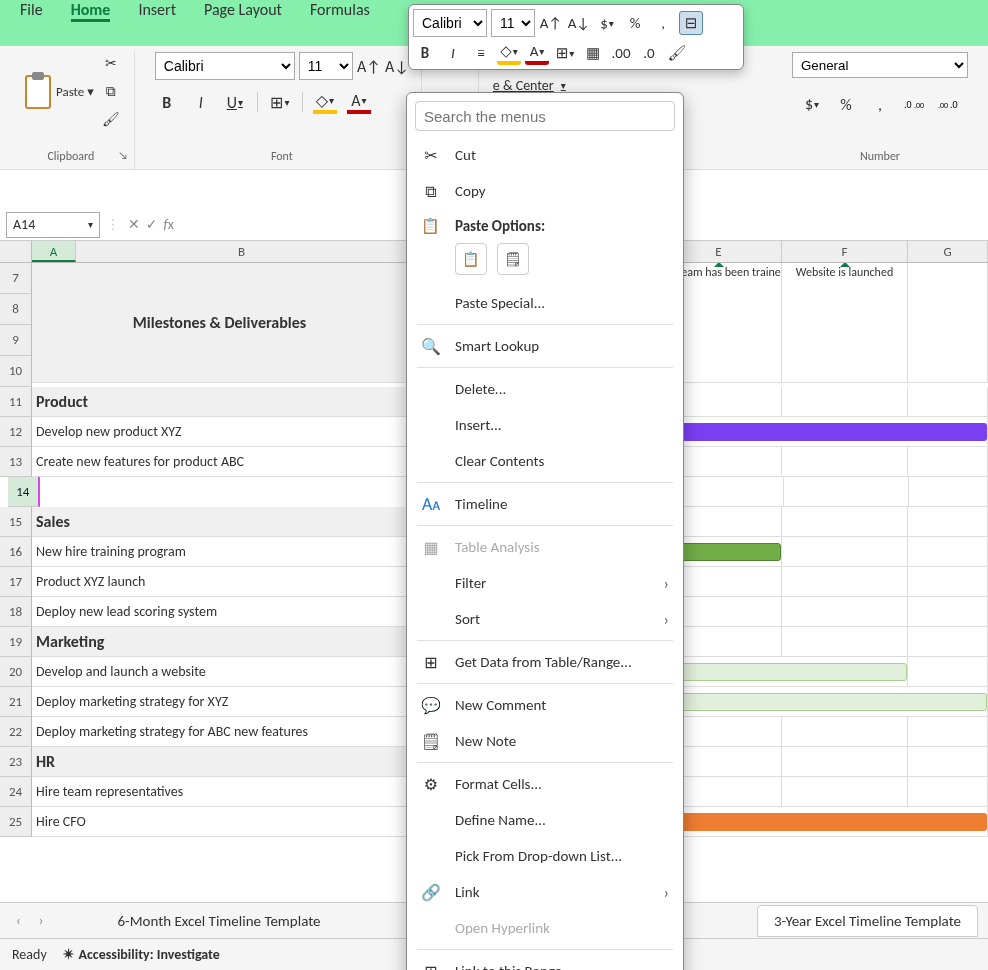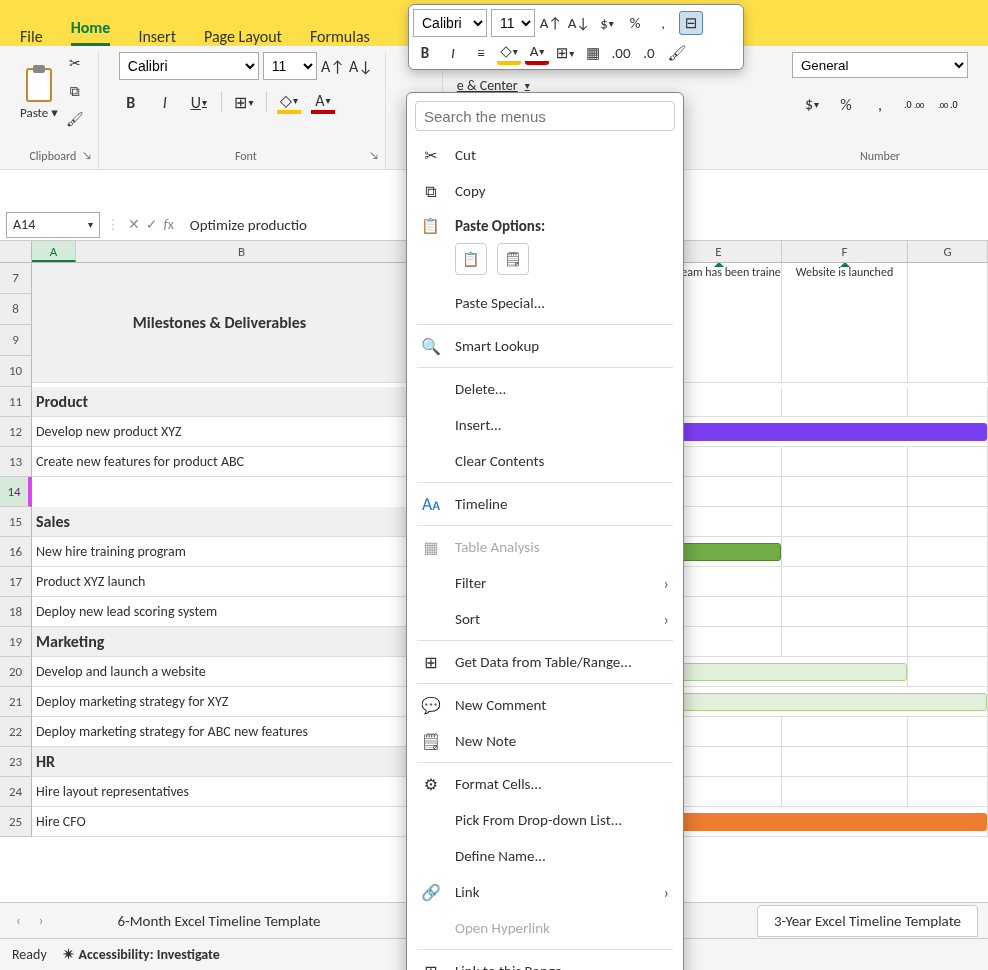--- a/index.html
+++ b/index.html
@@ -1,26 +1,26 @@
 <!DOCTYPE html>
 <html><head>
 <meta charset="utf-8">
 <style>
 * { box-sizing: border-box; margin: 0; padding: 0; }
 body { font-family: "Segoe UI", Calibri, sans-serif; font-size: 14px; background: #fff; width: 988px; height: 970px; overflow: hidden; position: relative; color: #333; }
-.tabbar { display: flex; align-items: flex-end; height: 46px; padding: 0 20px; gap: 28px; background: #fde047; }
+.tabbar { display: flex; align-items: flex-start; height: 46px; padding: 0 20px; gap: 28px; background: #86efac; }
 .tabbar .tab { font-size: 16px; cursor: pointer; }
-.tabbar .tab.active { color: #107c41; font-weight: 600; border-bottom: 3px solid #107c41; padding-bottom: 6px; }
+.tabbar .tab.active { color: #107c41; font-weight: 600; border-bottom: 3px solid #107c41; }
 .ribbon { display: flex; background: #f5f5f5; border-bottom: 1px solid #ddd; padding: 6px 8px 0 8px; height: 124px; gap: 8px; position: relative; }
 .group { border-right: 1px solid #ddd; padding: 0 12px 4px 12px; display: flex; flex-direction: column; justify-content: space-between; align-items: center; }
 .group:last-child { border-right: none; }
 .group-body { display: flex; align-items: center; gap: 6px; }
 .group-label { font-size: 12px; color: #666; text-align: center; padding: 4px 0 2px 0; width: 100%; position: relative; }
 .group-label .launcher { position: absolute; right: -6px; bottom: 3px; font-size: 11px; color: #666; }
-.paste-big { display: flex; flex-direction: column; align-items: center; cursor: pointer; }
+.paste-big { display: flex; flex-direction: row; align-items: center; cursor: pointer; }
 .paste-big svg { width: 36px; height: 42px; }
 .paste-big span { font-size: 13px; display: flex; align-items: center; gap: 2px; }
 .vstack { display: flex; flex-direction: column; gap: 6px; }
 .icon-btn { width: 22px; height: 22px; display: flex; align-items: center; justify-content: center; cursor: pointer; border-radius: 3px; }
 .font-row { display: flex; align-items: center; gap: 4px; }
 .font-select { border: 1px solid #aaa; height: 28px; padding: 0 4px; font-size: 14px; background: #fff; }
 .font-select.name { width: 140px; }
 .font-select.size { width: 54px; }
 .btn-row { display: flex; gap: 10px; align-items: center; }
 .fmt-btn { width: 24px; height: 24px; display: flex; align-items: center; justify-content: center; cursor: pointer; font-size: 16px; position: relative; }
@@ -42,21 +42,21 @@
 .col-h { border-right: 1px solid #ccc; text-align: center; font-size: 13px; color: #555; line-height: 22px; }
 .col-A { width: 44px; }
 .col-B { width: 332px; }
 .col-E { width: 126px; }
 .col-F { width: 126px; }
 .col-G { width: 80px; }
 .col-gap { width: 248px; }
 .col-h.sel { background: #d6ead9; border-bottom: 2px solid #107c41; color: #107c41; }
 .row { display: flex; height: 30px; align-items: stretch; }
 .row-h { width: 32px; background: #eee; border-right: 1px solid #bbb; border-bottom: 1px solid #ccc; text-align: center; font-size: 13px; color: #555; line-height: 30px; }
-.row-h.sel { background: #d6ead9; border-right: 4px solid #d946ef; color: #701a75; }
+.row-h.sel { background: #d6ead9; border-right: 2px solid #d946ef; color: #0f172a; margin-left: 8px; }
 .cell { border-right: 1px solid #ddd; border-bottom: 1px solid #ddd; padding: 0 4px; display: flex; align-items: center; overflow: hidden; white-space: nowrap; }
 .merged-title { width: 376px; font-weight: bold; font-size: 16px; justify-content: center; background: #f0f0f0; }
 .cat-header { font-weight: bold; background: #f0f0f0; font-size: 16px; }
 .sel-cell { outline: 2px solid #107c41; outline-offset: -1px; margin-top: 36px; }
 .callout { font-size: 12px; text-align: center; color: #333; line-height: 1.3; padding: 2px; position: relative; }
 .callout::before { content: ""; position: absolute; top: -6px; left: 50%; transform: translateX(-50%); border: 5px solid transparent; border-bottom-color: #107c41; }
 .bar { height: 18px; border-radius: 3px; margin: 6px 0; }
 .bar-purple { background: #7b3ff2; }
 .bar-green { background: #70ad47; border: 1px solid #548235; }
 .bar-lime { background: #e2efda; border: 1px solid #a9d08e; }
@@ -202,21 +202,20 @@
   <div class="name-box">
       <span>A14</span>
       <span class="dropdown-caret">▾</span>
     </div>
   <div style="color:#ccc">⋮</div>
   <div class="fx-icons">
     <span>✕</span>
     <span>✓</span>
     <span><i>f</i>x</span>
   </div>
-  <div class="fx-input">Optimize productio</div>
 </div>
 
 <div class="grid-wrap">
   <div class="col-headers">
     <div class="corner"></div>
     <div class="col-h col-A sel">A</div>
     <div class="col-h col-B">B</div>
     <div class="col-h col-gap"></div>
     <div class="col-h col-E">E</div>
     <div class="col-h col-F">F</div>
@@ -343,21 +342,21 @@
   <div class="row">
       <div class="row-h">23</div>
       <div class="cell cat-header" style="width:376px">HR</div>
       <div class="cell col-gap"></div>
       <div class="cell col-E"></div>
       <div class="cell col-F"></div>
       <div class="cell col-G"></div>
     </div>
   <div class="row">
       <div class="row-h">24</div>
-      <div class="cell" style="width:376px">Hire layout representatives</div>
+      <div class="cell" style="width:376px">Hire team representatives</div>
       <div class="cell col-gap"></div>
       <div class="cell col-E"></div>
       <div class="cell col-F"></div>
       <div class="cell col-G"></div>
     </div>
   <div class="row">
       <div class="row-h">25</div>
       <div class="cell" style="width:376px">Hire CFO</div>
       <div class="cell col-gap"></div>
       <div class="cell" style="width:332px;padding:0">
@@ -472,24 +471,24 @@
   <div class="cm-item">
       <span class="icn">🗒</span>
       <span>New Note</span>
     </div>
   <div class="cm-sep"></div>
   <div class="cm-item">
       <span class="icn">⚙</span>
       <span>Format Cells...</span>
     </div>
   <div class="cm-item">
+      <span>Define Name...</span>
+    </div>
+  <div class="cm-item">
       <span>Pick From Drop-down List...</span>
-    </div>
-  <div class="cm-item">
-      <span>Define Name...</span>
     </div>
   <div class="cm-item">
       <span class="icn">🔗</span>
       <span>Link</span>
       <span class="arrow">›</span>
     </div>
   <div class="cm-item disabled">
       <span>Open Hyperlink</span>
     </div>
   <div class="cm-sep"></div>

